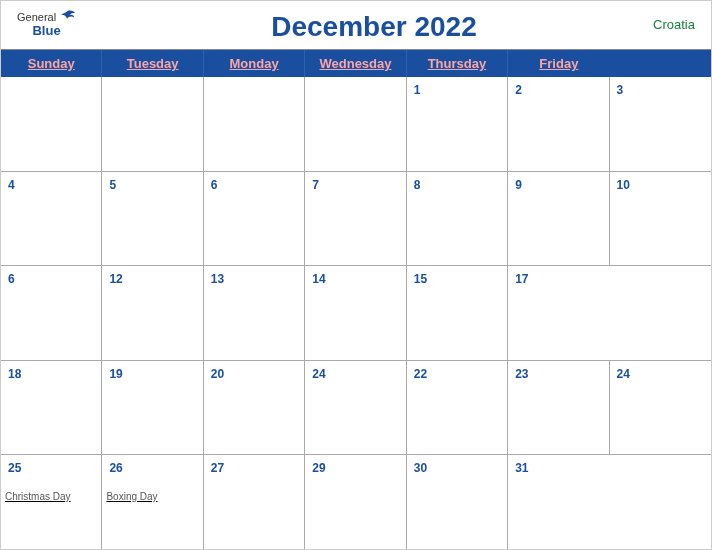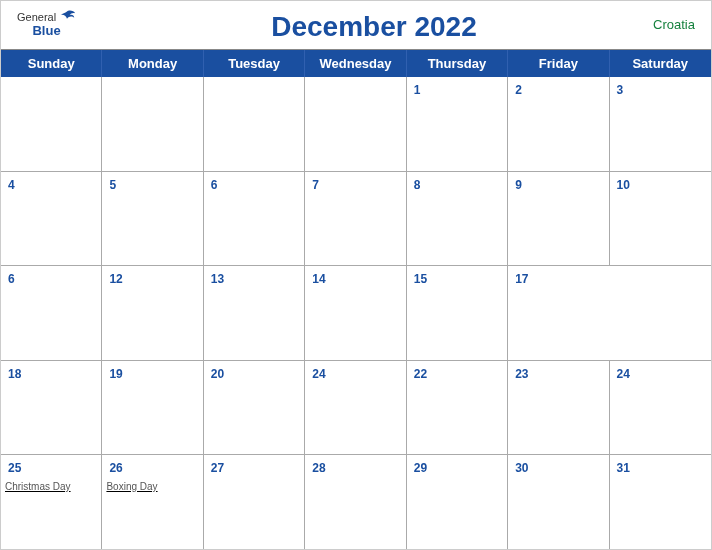--- a/index.html
+++ b/index.html
@@ -74,26 +74,27 @@
       display: flex;
       flex-direction: column;
       border-top: 1px solid #888;
     }
     .day-headers {
       display: grid;
       grid-template-columns: repeat(7, 1fr);
       background: #1a4fa0;
     }
     .day-header {
-      color: #ffffff;
+      color: #fca5a5;
       text-align: center;
       padding: 6px 2px;
       font-size: 13px;
       font-weight: bold;
       border-right: 1px solid #3060b0;
+      text-decoration: underline;
     }
     .day-header:last-child { border-right: none; }
     .weeks-container {
       flex: 1;
       display: flex;
       flex-direction: column;
     }
     .week-row {
       flex: 1;
       display: grid;
@@ -116,21 +117,21 @@
       color: #1a4fa0;
       line-height: 1.3;
     }
     .day-number-header {
       display: inline-block;
       padding: 1px 3px;
     }
     .day-event {
       font-size: 10px;
       color: #555;
-      margin-top: 2px;
+      margin-top: 12px;
       line-height: 1.3;
     }
     .week-row .day-cell .day-number-header {
       background: transparent;
     }
   </style>
 </head>
 <body>
 
 <div class="calendar-wrapper">
@@ -144,26 +145,25 @@
       </div>
       <span class="logo-text-blue">Blue</span>
     </div>
     <h1 class="calendar-title">December 2022</h1>
     <span class="country-label">Croatia</span>
   </div>
 
   <div class="calendar-grid">
     <div class="day-headers">
     <div class="day-header">Sunday</div>
+        <div class="day-header">Tuesday</div>
         <div class="day-header">Monday</div>
-        <div class="day-header">Tuesday</div>
         <div class="day-header">Wednesday</div>
         <div class="day-header">Thursday</div>
         <div class="day-header">Friday</div>
-        <div class="day-header">Saturday</div>
       </div>
     <div class="weeks-container">
     <div class="week-row">
           <div class="day-cell empty"></div>
           <div class="day-cell empty"></div>
           <div class="day-cell empty"></div>
           <div class="day-cell empty"></div>
           <div class="day-cell"><span class="day-number"><span class="day-number-header">1</span></span></div>
           <div class="day-cell"><span class="day-number"><span class="day-number-header">2</span></span></div>
           <div class="day-cell"><span class="day-number"><span class="day-number-header">3</span></span></div>
@@ -191,20 +191,19 @@
           <div class="day-cell"><span class="day-number"><span class="day-number-header">20</span></span></div>
           <div class="day-cell"><span class="day-number"><span class="day-number-header">24</span></span></div>
           <div class="day-cell"><span class="day-number"><span class="day-number-header">22</span></span></div>
           <div class="day-cell"><span class="day-number"><span class="day-number-header">23</span></span></div>
           <div class="day-cell"><span class="day-number"><span class="day-number-header">24</span></span></div>
         </div>
         <div class="week-row">
           <div class="day-cell"><span class="day-number"><span class="day-number-header">25</span></span><div class="day-event">Christmas Day</div></div>
           <div class="day-cell"><span class="day-number"><span class="day-number-header">26</span></span><div class="day-event">Boxing Day</div></div>
           <div class="day-cell"><span class="day-number"><span class="day-number-header">27</span></span></div>
-          <div class="day-cell"><span class="day-number"><span class="day-number-header">28</span></span></div>
           <div class="day-cell"><span class="day-number"><span class="day-number-header">29</span></span></div>
           <div class="day-cell"><span class="day-number"><span class="day-number-header">30</span></span></div>
           <div class="day-cell"><span class="day-number"><span class="day-number-header">31</span></span></div>
         </div>
       </div>
   </div>
 </div>
 
 </body></html>

